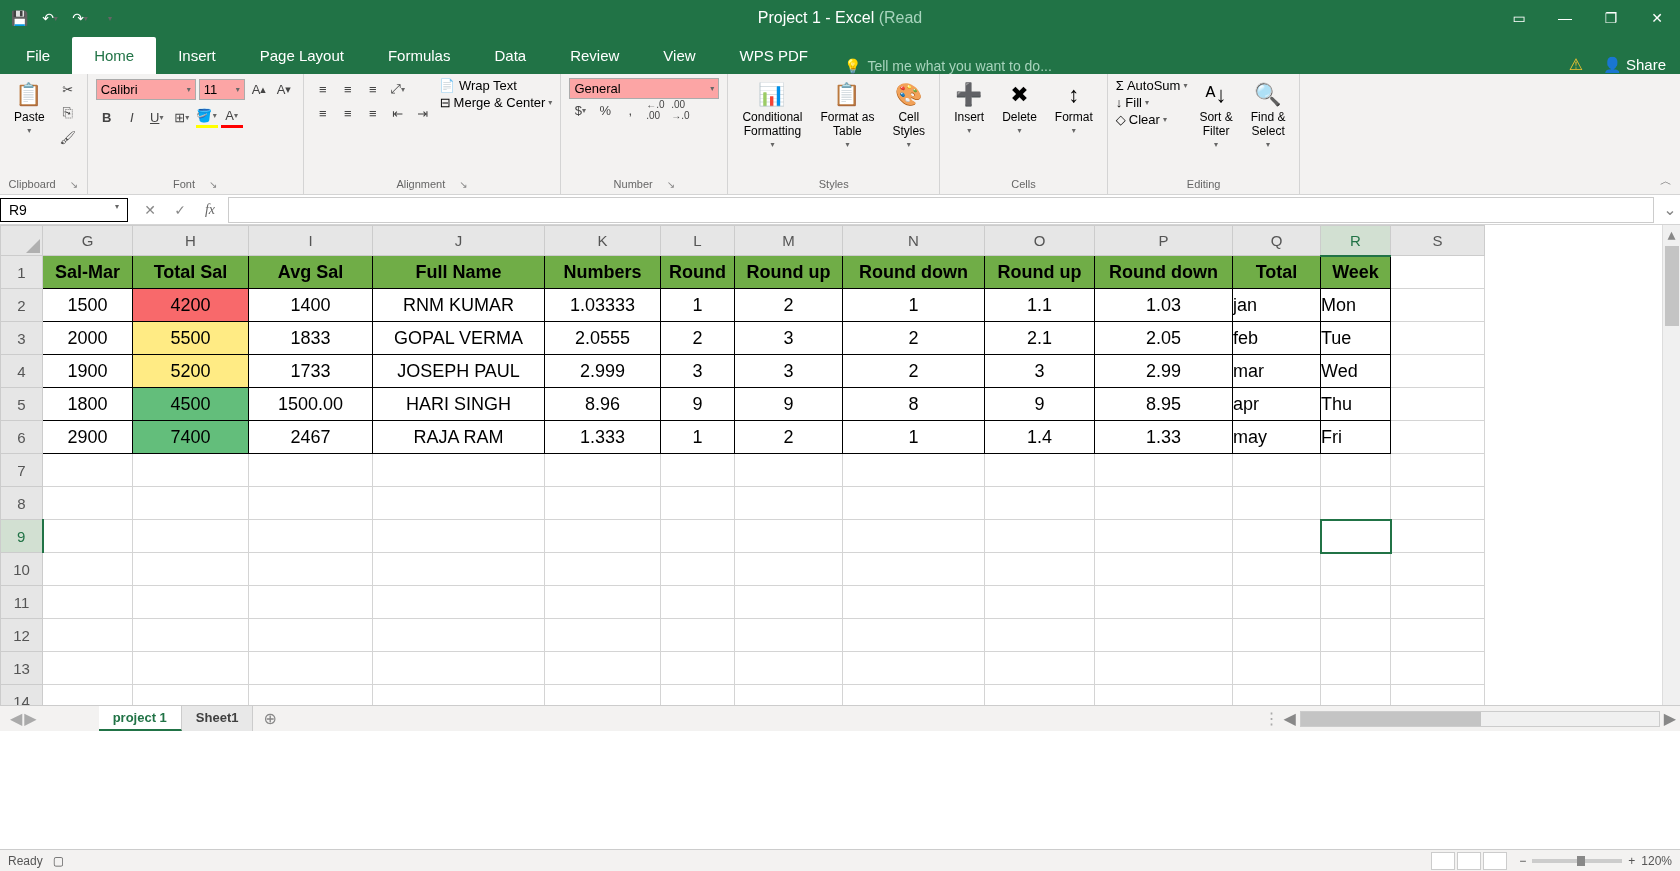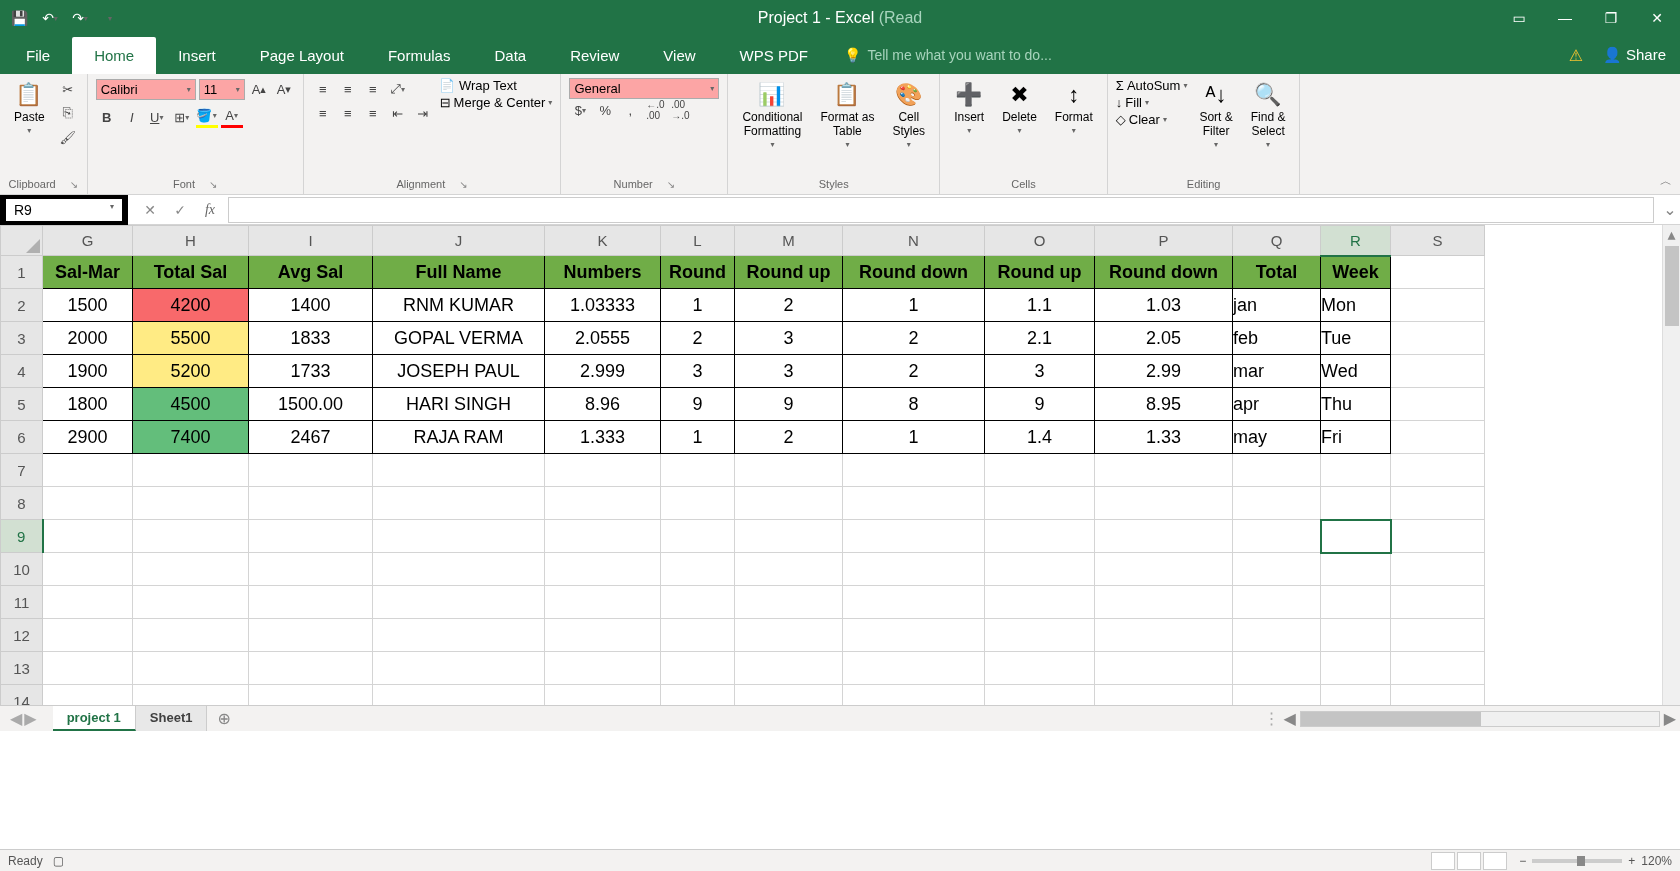--- a/index.html
+++ b/index.html
@@ -8,21 +8,21 @@
 
 .titlebar { background: #217346; height: 36px; display: flex; align-items: center; color: #fff; position: relative; }
 .qat { display: flex; align-items: center; gap: 6px; padding-left: 8px; }
 .qat-btn { width: 24px; height: 24px; display: flex; align-items: center; justify-content: center; color: #fff; font-size: 14px; }
 .title-center { position: absolute; left: 50%; transform: translateX(-50%); font-size: 16px; }
 .title-center .faded { color: #a8d4bd; }
 .win-controls { position: absolute; right: 0; display: flex; gap: 0; }
 .win-btn { width: 46px; height: 36px; display: flex; align-items: center; justify-content: center; font-size: 14px; }
 
 
-.tabbar { background: #217346; height: 38px; display: flex; align-items: center; padding: 0 4px; position: relative; }
+.tabbar { background: #217346; height: 38px; display: flex; align-items: flex-end; padding: 0 4px; position: relative; }
 .tab { padding: 10px 22px 10px; color: #fff; font-size: 15px; cursor: pointer; }
 .tab.active { background: #fff; color: #217346; border-radius: 2px 2px 0 0; }
 .tell-me { display: flex; align-items: center; color: #a8d4bd; font-size: 14px; padding: 0 14px; gap: 6px; }
 .share-area { position: absolute; right: 14px; display: flex; align-items: center; gap: 20px; color: #fff; font-size: 15px; }
 .warn-icon { color: #f4c430; font-size: 16px; }
 
 
 .ribbon { background: #f3f2f1; border-bottom: 1px solid #d4d4d4; height: 121px; display: flex; position: relative; }
 .group { border-right: 1px solid #d4d4d4; display: flex; flex-direction: column; justify-content: space-between; padding: 4px 8px 2px; }
 .group-content { display: flex; gap: 6px; align-items: flex-start; flex: 1; }
@@ -35,21 +35,21 @@
 .combo { border: 1px solid #ababab; background: #fca5a5; padding: 2px 4px; display: flex; align-items: center; justify-content: space-between; font-size: 13px; }
 .font-combo { width: 100px; }
 .size-combo { width: 46px; }
 .num-combo { width: 150px; }
 .icon-sm { width: 22px; height: 22px; display: inline-flex; align-items: center; justify-content: center; font-size: 13px; color: #444; }
 .caret { font-size: 8px; color: #666; }
 .ribbon-collapse { position: absolute; right: 8px; bottom: 4px; font-size: 12px; color: #666; }
 
 
 .fbar { height: 30px; border-bottom: 1px solid #d4d4d4; display: flex; align-items: center; background: #fff; }
-.name-box { width: 128px; border: 6px solid #000000; padding: 3px 8px; font-size: 14px; display: flex; justify-content: space-between; align-items: flex-start; margin-right: 4px; }
+.name-box { width: 128px; border: 1px solid #000000; padding: 3px 8px; font-size: 14px; display: flex; justify-content: space-between; align-items: flex-start; margin-right: 4px; }
 .fbar-btns { display: flex; gap: 6px; padding: 0 6px; }
 .fbar-btn { width: 24px; height: 24px; display: flex; align-items: center; justify-content: center; color: #888; font-size: 14px; }
 .fx { font-style: italic; font-family: 'Times New Roman', serif; color: #666; }
 .formula-input { flex: 1; border: 1px solid #ccc; padding: 3px 6px; font-size: 14px; height: 26px; margin-right: 6px; }
 .fbar-expand { width: 20px; text-align: center; color: #888; }
 
 
 .grid-wrap { position: relative; height: 480px; overflow: hidden; }
 .grid { border-collapse: collapse; position: absolute; left: 0; top: 0; }
 .col-hdr, .row-hdr { background: #e6e6e6; border: 1px solid #ccc; font-size: 15px; text-align: center; color: #555; font-weight: normal; }
@@ -66,21 +66,21 @@
 .green { background: #63be7b; }
 .grid-scroll-v { position: absolute; right: 0; top: 0; bottom: 0; width: 18px; background: #f0f0f0; border-left: 1px solid #ddd; }
 .grid-scroll-v .thumb { background: #c4c4c4; width: 14px; margin: 2px; height: 80px; }
 .selected-cell { border: 2px solid #217346 !important; }
 
 
 .sheet-bar { height: 26px; background: #f3f2f1; border-top: 1px solid #ccc; display: flex; align-items: center; position: relative; }
 .sheet-nav { display: flex; gap: 2px; padding: 0 10px; color: #aaa; }
 .sheet-tabs { display: flex; margin-left: 6px; }
 .sheet-tab { padding: 4px 14px; font-size: 13px; border-right: 1px solid #ccc; color: #404040; background: #e8e8e8; font-weight: bold; }
-.sheet-tab.active { background: #fff; color: #217346; font-weight: bold; border-bottom: 2px solid #217346; }
+.sheet-tab.active { background: #fff; color: #217346; font-weight: bold; border-bottom: 2px solid #217346; margin-left: 46px; }
 .add-sheet { padding: 0 10px; color: #888; font-size: 16px; }
 .sheet-scroll { position: absolute; right: 0; display: flex; align-items: center; gap: 4px; padding-right: 4px; }
 .hscroll { width: 360px; height: 16px; background: #f0f0f0; border: 1px solid #ccc; position: relative; }
 .hscroll .thumb { position: absolute; left: 0; width: 180px; height: 100%; background: #c4c4c4; }
 
 
 .status { position: absolute; bottom: 0; left: 0; right: 0; height: 22px; background: #f3f2f1; border-top: 1px solid #ccc; display: flex; align-items: center; justify-content: space-between; padding: 0 8px; font-size: 12px; color: #555; }
 .status-right { display: flex; align-items: center; gap: 12px; }
 .view-btns { display: flex; gap: 2px; }
 .view-btn { width: 24px; height: 18px; border: 1px solid #ccc; background: #fff; }

